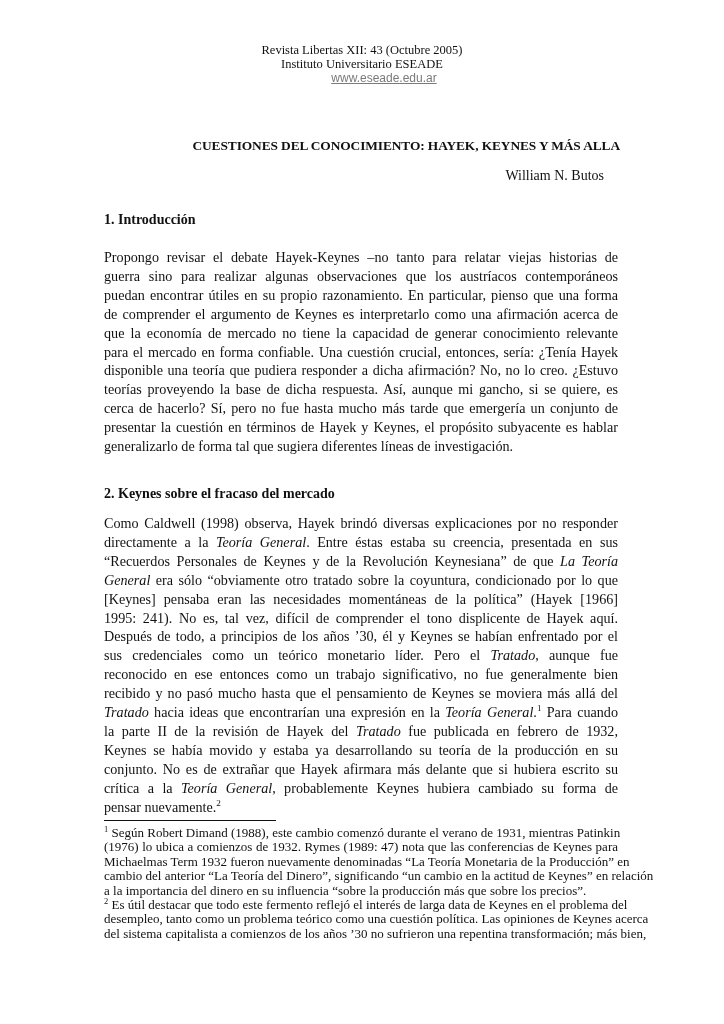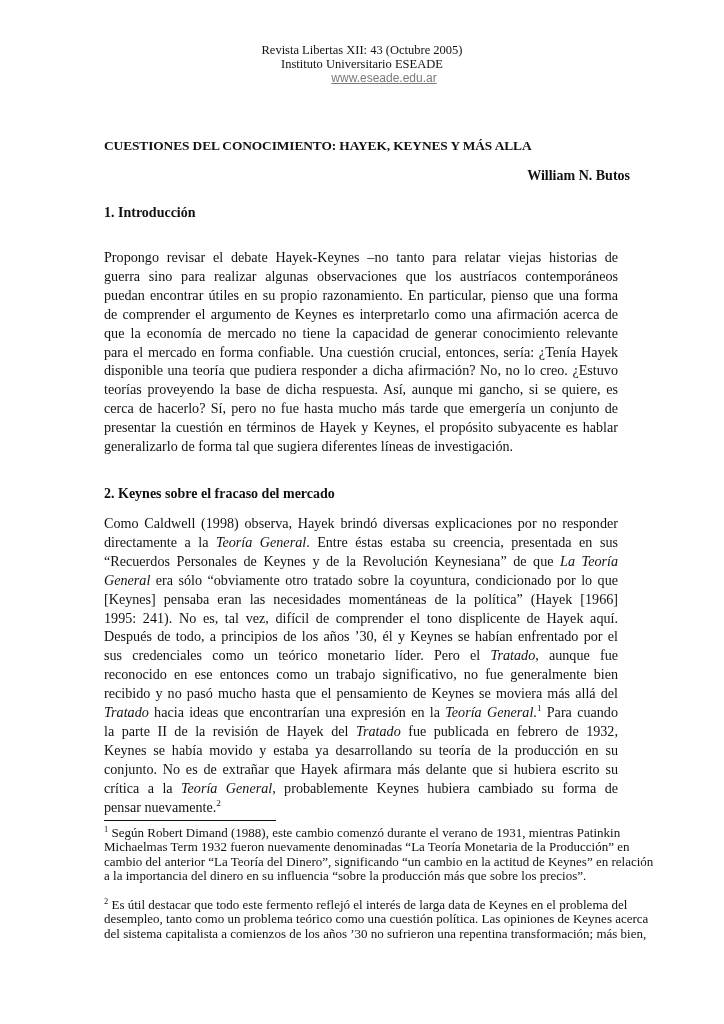--- a/index.html
+++ b/index.html
@@ -1,23 +1,23 @@
 <!DOCTYPE html>
 <html><head>
 <meta charset="utf-8">
 <style>
   html, body { margin: 0; padding: 0; background: #ffffff; }
   body { width: 724px; height: 1024px; position: relative; overflow: hidden;
          font-family: "Liberation Serif", "DejaVu Serif", serif; color: #111; }
   .page { position: absolute; left: 0; top: 0; width: 724px; height: 904px; }
   .hdr { position: absolute; left: 0; width: 724px; text-align: center; font-size: 12.5px; line-height: 15px; }
   .hdr .link { font-family: "Liberation Sans", "DejaVu Sans", sans-serif; color: #7a7a7a; text-decoration: underline; font-size: 12px; margin-left: 44px; }
-  .title { position: absolute; left: 104px; width: 516px; top: 138px; text-align: left;
+  .title { position: absolute; left: 104px; width: 516px; top: 138px; text-align: right;
            font-weight: bold; font-size: 13.4px; letter-spacing: -0.1px; white-space: nowrap; }
-  .author { position: absolute; right: 94px; top: 168px; font-size: 14px; font-weight: bold; }
+  .author { position: absolute; right: 120px; top: 168px; font-size: 14px; }
   .h2 { position: absolute; left: 104px; font-weight: bold; font-size: 14px; }
   .para { position: absolute; left: 104px; width: 514px; font-size: 14.15px; line-height: 18.9px;
           text-align: justify; text-align-last: left; }
   .para .ln { display: block; text-align: justify; text-align-last: justify; white-space: nowrap; overflow: visible; }
   .para .ln.last { text-align-last: left; }
   .fn-rule { position: absolute; left: 104px; top: 820px; width: 172px; border-top: 1px solid #111; }
   .fn { position: absolute; left: 104px; width: 514px; font-size: 13px; line-height: 14.4px; }
   .fn .ln { display: block; text-align: justify; text-align-last: justify; white-space: nowrap; }
   .fn .ln.last { text-align-last: left; }
   sup { font-size: 0.65em; vertical-align: super; line-height: 0; }
@@ -30,21 +30,21 @@
 
   <div class="hdr" style="top:43px">Revista Libertas XII: 43 (Octubre 2005)</div>
   <div class="hdr" style="top:57px">Instituto Universitario ESEADE</div>
   <div class="hdr" style="top:71px">
     <span class="link">www.eseade.edu.ar</span>
   </div>
 
   <div class="title">CUESTIONES DEL CONOCIMIENTO: HAYEK, KEYNES Y MÁS ALLA</div>
   <div class="author">William N. Butos</div>
 
-  <div class="h2" style="top:205px">1. Introducción</div>
+  <div class="h2" style="top:212px">1. Introducción</div>
   <div class="para" id="p1" style="top:248px">
       <span class="ln">Propongo revisar el debate Hayek-Keynes –no tanto para relatar viejas historias de</span>
       <span class="ln">guerra sino para realizar algunas observaciones que los austríacos contemporáneos</span>
       <span class="ln">puedan encontrar útiles en su propio razonamiento. En particular, pienso que una forma</span>
       <span class="ln">de comprender el argumento de Keynes es interpretarlo como una afirmación acerca de</span>
       <span class="ln">que la economía de mercado no tiene la capacidad de generar conocimiento relevante</span>
       <span class="ln">para el mercado en forma confiable. Una cuestión crucial, entonces, sería: ¿Tenía Hayek</span>
       <span class="ln">disponible una teoría que pudiera responder a dicha afirmación? No, no lo creo. ¿Estuvo</span>
       <span class="ln">teorías proveyendo la base de dicha respuesta. Así, aunque mi gancho, si se quiere, es</span>
       <span class="ln">cerca de hacerlo? Sí, pero no fue hasta mucho más tarde que emergería un conjunto de</span>
@@ -68,20 +68,21 @@
       <span class="ln">la parte II de la revisión de Hayek del <i>Tratado</i> fue publicada en febrero de 1932,</span>
       <span class="ln">Keynes se había movido y estaba ya desarrollando su teoría de la producción en su</span>
       <span class="ln">conjunto. No es de extrañar que Hayek afirmara más delante que si hubiera escrito su</span>
       <span class="ln">crítica a la <i>Teoría General</i>, probablemente Keynes hubiera cambiado su forma de</span>
       <span class="ln last">pensar nuevamente.<sup>2</sup></span>
     </div>
 
   <div class="fn-rule"></div>
   <div class="fn" id="fn1" style="top:826px">
       <span class="ln"><sup>1</sup> Según Robert Dimand (1988), este cambio comenzó durante el verano de 1931, mientras Patinkin</span>
+      <span class="ln">(1976) lo ubica a comienzos de 1932. Rymes (1989: 47) nota que las conferencias de Keynes para</span>
       <span class="ln">Michaelmas Term 1932 fueron nuevamente denominadas “La Teoría Monetaria de la Producción” en</span>
       <span class="ln">cambio del anterior “La Teoría del Dinero”, significando “un cambio en la actitud de Keynes” en relación</span>
       <span class="ln last">a la importancia del dinero en su influencia “sobre la producción más que sobre los precios”.</span>
     </div>
   <div class="fn" id="fn2" style="top:898px">
       <span class="ln"><sup>2</sup> Es útil destacar que todo este fermento reflejó el interés de larga data de Keynes en el problema del</span>
       <span class="ln">desempleo, tanto como un problema teórico como una cuestión política. Las opiniones de Keynes acerca</span>
       <span class="ln">del sistema capitalista a comienzos de los años ’30 no sufrieron una repentina transformación; más bien,</span>
     </div>
 </div>

